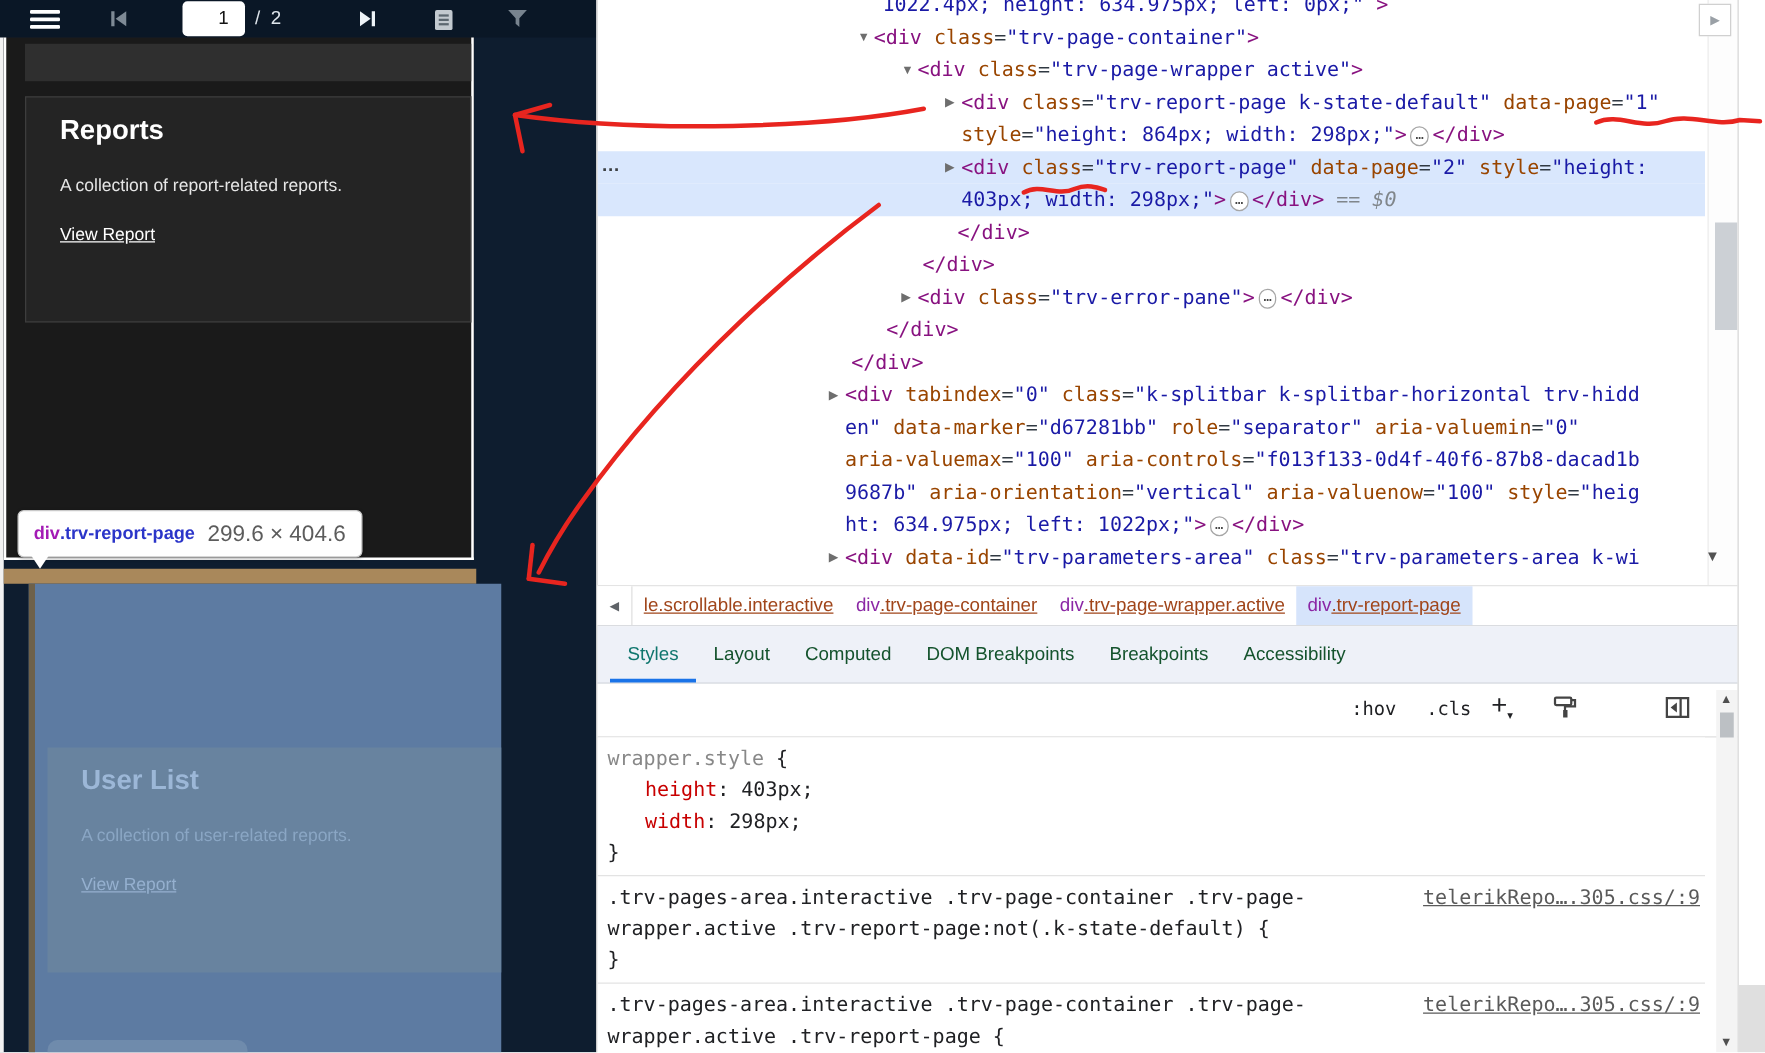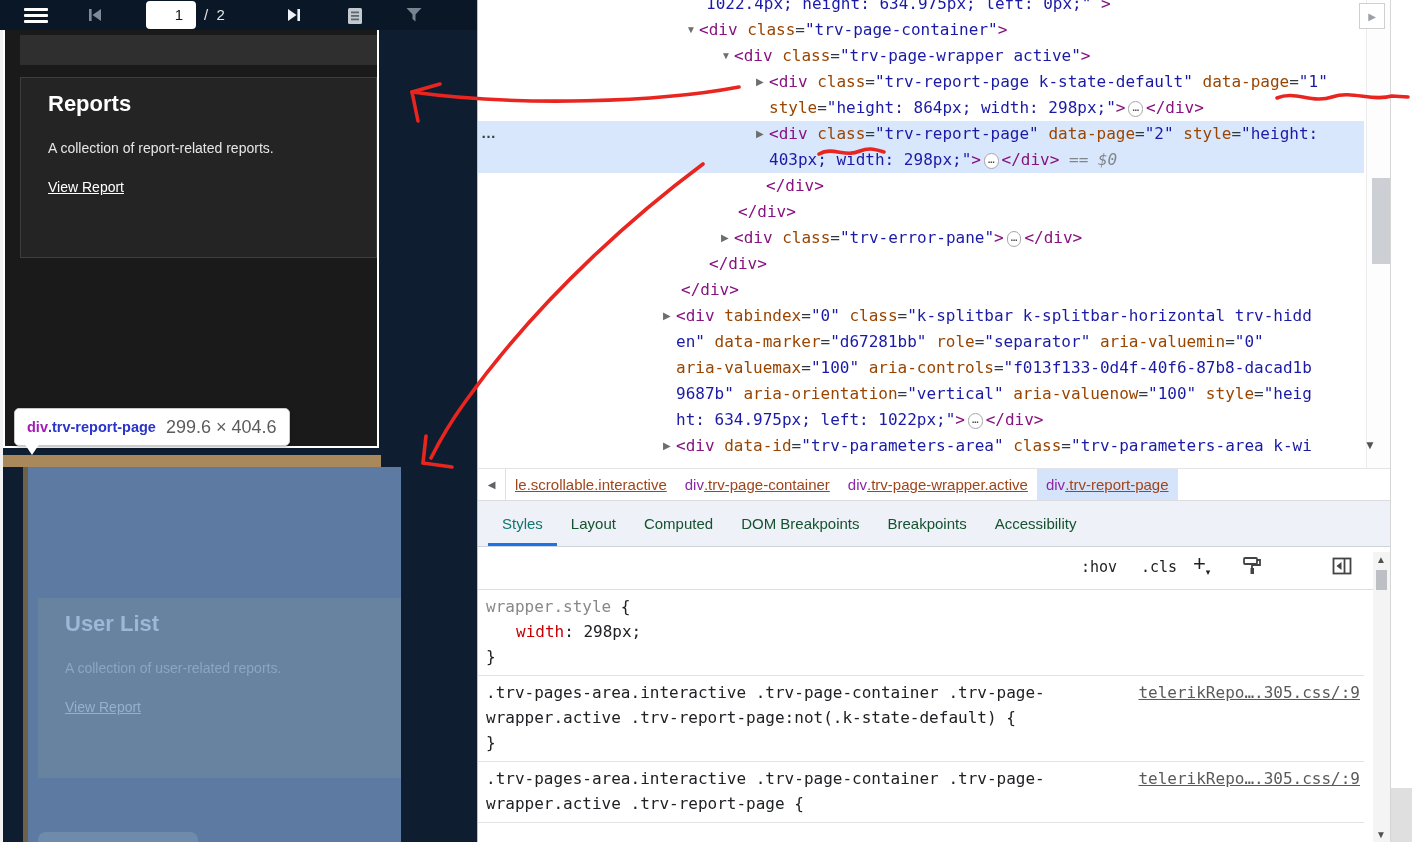--- a/index.html
+++ b/index.html
@@ -241,20 +241,21 @@
       <svg class="ficon" style="left:853px" viewBox="0 0 22 22">
         <rect x="2.5" y="3.5" width="17" height="15" fill="none" stroke="#444" stroke-width="1.8"></rect>
         <line x1="13.5" y1="3.5" x2="13.5" y2="18.5" stroke="#444" stroke-width="1.8"></line>
         <polygon points="10.5,7 5.5,11 10.5,15" fill="#444"></polygon>
       </svg>
     </div>
 
     <div class="styles" id="styles-sections">
         <div class="sblock">
           <div><span class="sgray">wrapper.style</span> {</div>
+          <div class="sprop"><span class="pname">height</span>: 403px;</div>
           <div class="sprop"><span class="pname">width</span>: 298px;</div>
           <div>}</div>
         </div>
         <div class="sblock">
           <span class="slink">telerikRepo….305.css/:9</span>
           <div>.trv-pages-area.interactive .trv-page-container .trv-page-</div>
           <div>wrapper.active .trv-report-page:not(.k-state-default) {</div>
           <div>}</div>
         </div>
         <div class="sblock">

